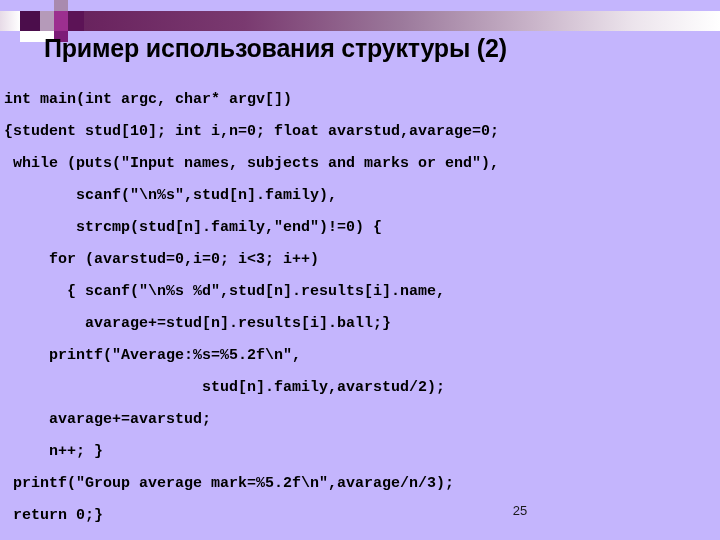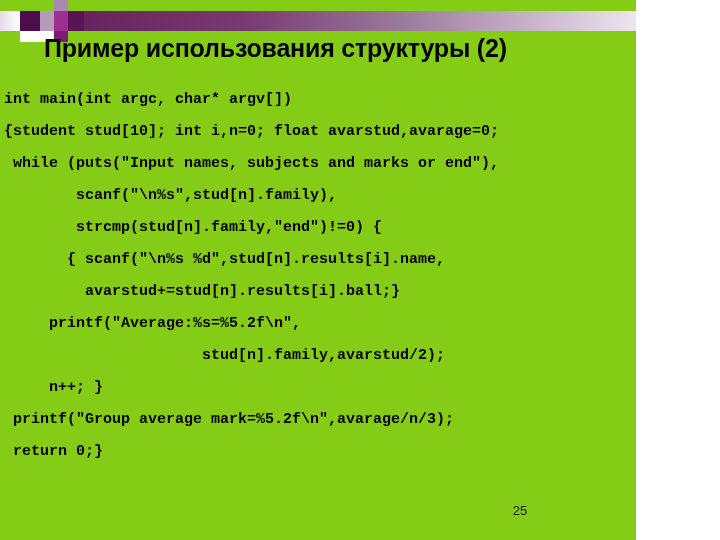--- a/index.html
+++ b/index.html
@@ -6,23 +6,23 @@
   html, body {
     margin: 0;
     padding: 0;
     background: #ffffff;
   }
   body {
     font-family: "Liberation Sans", sans-serif;
   }
   #slide {
     position: relative;
-    width: 636px;
+    width: 720px;
     height: 540px;
-    background: #84cc16;
+    background: #c4b5fd;
     overflow: hidden;
   }
 
   
   #deco {
     position: absolute;
     left: 0;
     top: 0;
     width: 720px;
     height: 42px;
@@ -122,24 +122,26 @@
   </div>
 
   <div id="title">Пример использования структуры (2)</div>
 
   <div id="code">
     <div class="code-line">int main(int argc, char* argv[])</div>
     <div class="code-line">{student stud[10]; int i,n=0; float avarstud,avarage=0;</div>
     <div class="code-line"> while (puts("Input names, subjects and marks or end"),</div>
     <div class="code-line">        scanf("\n%s",stud[n].family),</div>
     <div class="code-line">        strcmp(stud[n].family,"end")!=0) {</div>
+    <div class="code-line">     for (avarstud=0,i=0; i&lt;3; i++)</div>
     <div class="code-line">       { scanf("\n%s %d",stud[n].results[i].name,</div>
-    <div class="code-line">         avarstud+=stud[n].results[i].ball;}</div>
+    <div class="code-line">         avarage+=stud[n].results[i].ball;}</div>
     <div class="code-line">     printf("Average:%s=%5.2f\n",</div>
     <div class="code-line">                      stud[n].family,avarstud/2);</div>
+    <div class="code-line">     avarage+=avarstud;</div>
     <div class="code-line">     n++; }</div>
     <div class="code-line"> printf("Group average mark=%5.2f\n",avarage/n/3);</div>
     <div class="code-line"> return 0;}</div>
   </div>
 
   <div id="pagenum">25</div>
 
 </div>
 
 </body></html>

